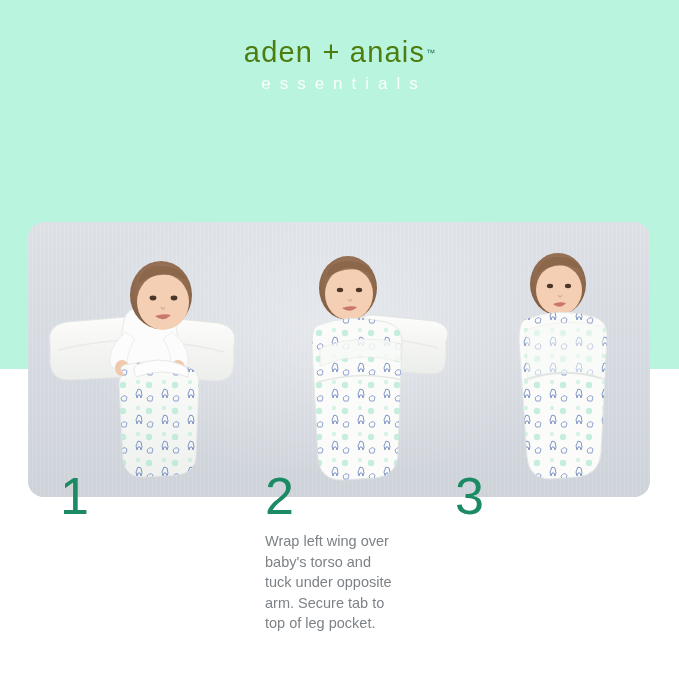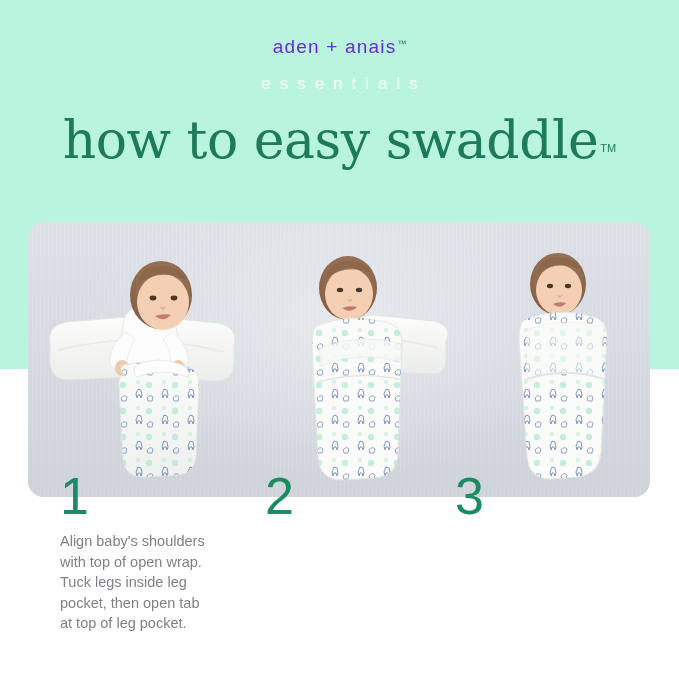--- a/index.html
+++ b/index.html
@@ -18,23 +18,23 @@
     background:#b9f5de;
   }
 
   
   .brand{
     position:absolute;left:0;top:36px;width:679px;
     text-align:center;
   }
   .brand-name{
     font-family:"Liberation Sans", sans-serif;
-    font-size:19px;
+    font-size:29px;
     letter-spacing:1.2px;
-    color:#6d28d9;
+    color:#4d7c0f;
     font-weight:400;
     display:inline-block;
     position:relative;
   }
   .brand-tm{
     font-size:9px;
     vertical-align:super;
     letter-spacing:0;
     color:#1d6b53;
     margin-left:1px;
@@ -140,23 +140,20 @@
 
 <div id="root">
 
   <div class="mint-band"></div>
 
   <div class="brand">
     <span class="brand-name">aden + anais</span><span class="brand-tm">™</span>
   </div>
   <div class="brand-sub">essentials</div>
 
-  <div class="headline">
-    <span class="headline-text">how to easy swaddle</span><span class="headline-tm">TM</span>
-  </div>
 
   <div class="photo-card">
     <div class="mat"></div>
     <div class="mat-shadow"></div>
 
     <div class="scene scene-1">
       <svg class="svg-scene" viewBox="0 0 230 275" preserveAspectRatio="xMidYMid meet">
         <defs>
           <radialGradient id="hair1" cx="50%" cy="35%" r="70%">
             <stop offset="0%" stop-color="#a98166"></stop>
@@ -283,29 +280,29 @@
         <path d="M58 108 q38 -14 78 -3 l-3 52 q-38 -13 -74 2z" fill="#f9fbf9" opacity=".55" stroke="#e6e9e6" stroke-width=".8"></path>
         <path d="M56 158 q40 -14 80 -1" fill="none" stroke="#e2e6e3" stroke-width="1.8"></path>
       </svg>
     </div>
   </div>
 
   <div class="steps">
 
     <div class="step step-1">
       <div class="step-num">1</div>
-      <div class="step-body">Align baby's shoulders
-with top of open wrap.
-Tuck legs inside leg
-pocket, then open tab
-at top of leg pocket.</div>
     </div>
 
     <div class="step step-2">
       <div class="step-num">2</div>
+      <div class="step-body">Wrap left wing over
+baby's torso and
+tuck under opposite
+arm. Secure tab to
+top of leg pocket.</div>
     </div>
 
     <div class="step step-3">
       <div class="step-num">3</div>
     </div>
 
   </div>
 
 </div>
 

